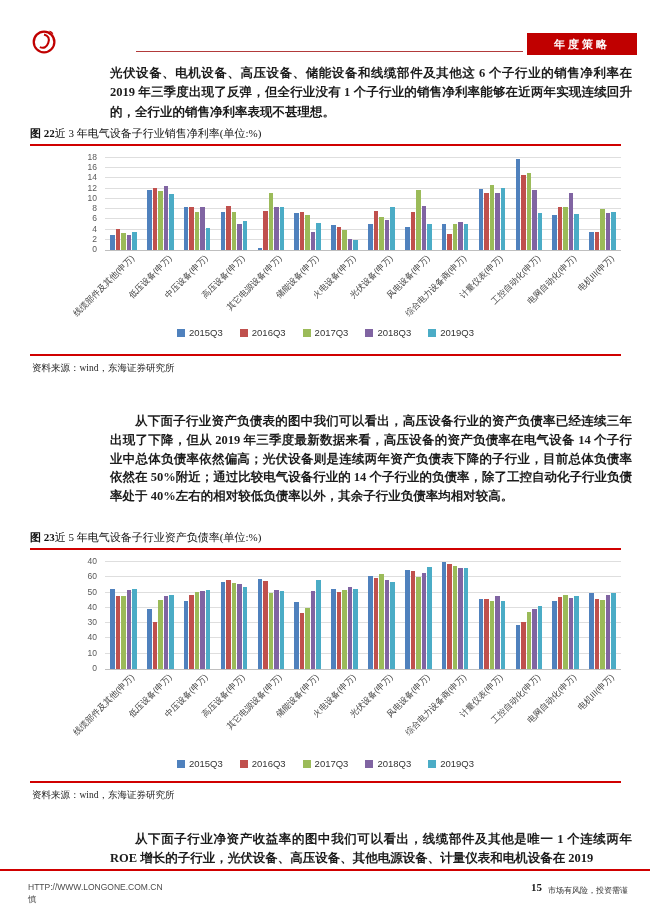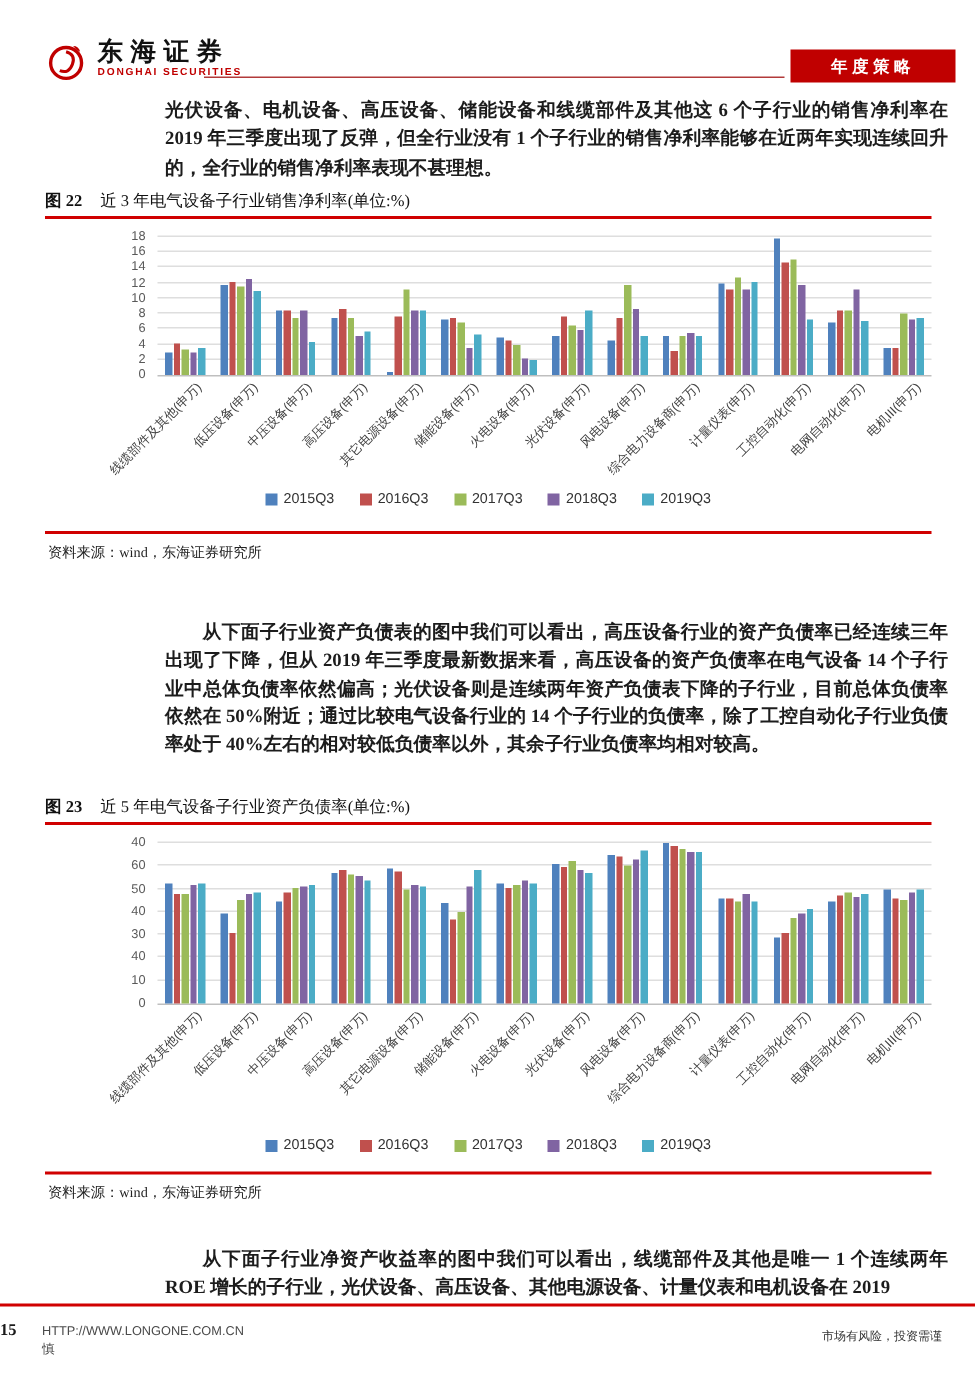--- a/index.html
+++ b/index.html
@@ -20,21 +20,21 @@
   .para { position:absolute; left:110px; width:522px; margin:0; font-size:12.5px; line-height:19.4px;
           color:#1c1c1c; text-align:justify; font-weight:700; }
   .para.indent { text-indent:2em; }
   #para1 { top:64px; }
   #para2 { top:412px; line-height:18.8px; }
   #para3 { top:830px; }
   
   .figure { position:absolute; left:30px; width:591px; }
   #fig22 { top:126px; }
   #fig23 { top:530px; }
-  .fig-title { display:flex; gap:12px; align-items:baseline; font-size:11px; color:#111; padding-bottom:3px; }
+  .fig-title { display:flex; align-items:baseline; font-size:11px; color:#111; padding-bottom:3px; }
   .fig-label { font-weight:bold; }
   .fig-rule { height:2px; background:#d00000; }
   .source { font-size:9.5px; color:#222; padding:6px 2px 0 2px; }
   
   .chart { padding-top:12px; }
   .chart-row { display:flex; }
   .y-axis { width:75px; flex:none; position:relative; }
   .y-tick-label { position:absolute; right:8px; font:8.5px "Liberation Sans",sans-serif; color:#595959; }
   .plot { flex:1; position:relative; border-bottom:1px solid #bfbfbf; }
   .gridline { position:absolute; left:0; right:0; height:1px; background:#dedede; }
@@ -45,37 +45,33 @@
   .x-label-anchor { position:absolute; top:2px; width:0; }
   .x-label { position:absolute; right:0; top:0; transform:rotate(-45deg); transform-origin:100% 0;
              white-space:nowrap; font:8.5px "Liberation Sans",sans-serif; color:#404040; }
   .legend { display:flex; justify-content:center; gap:17px; }
   .legend-item { display:flex; align-items:center; gap:4px; font:9.5px "Liberation Sans",sans-serif; color:#333; }
   .legend-swatch { width:8px; height:8px; flex:none; }
   
   .footer-rule { position:absolute; left:0; top:869px; width:650px; height:2px; background:#d00000; }
   .footer-url { position:absolute; left:28px; top:882px; font:8.5px "Liberation Sans",sans-serif; color:#4a4a4a; }
   .footer-wrap-char { position:absolute; left:28px; top:894px; font-size:8.5px; color:#4a4a4a; }
-  .footer-page { position:absolute; left:0; width:542px; top:881px; text-align:left;
+  .footer-page { position:absolute; left:0; width:542px; top:881px; text-align:right;
                  font-size:11px; font-weight:bold; color:#1a1a1a; }
   .footer-disclaimer { position:absolute; right:22px; top:885px; font-size:8px; color:#333; }
 </style>
 </head>
 <body>
 
 <div class="logo">
   <svg class="logo-icon" viewBox="0 0 32 32" aria-hidden="true">
     <circle cx="15" cy="17" r="11" fill="none" stroke="#c00000" stroke-width="2.4"></circle>
     <path d="M15 9 q7 2 4.5 9 q-2.5 7 -9 4.5" fill="none" stroke="#c00000" stroke-width="2.2"></path>
     <path d="M20 5 q4 0 5 4 q-3 -1 -5 -4z" fill="#c00000"></path>
   </svg>
-  <div>
-    <div class="brand-cn">东海证券</div>
-    <div class="brand-en">DONGHAI SECURITIES</div>
-  </div>
 </div>
 <div class="header-line"></div>
 <div class="badge">年度策略</div>
 
 <p class="para" id="para1">光伏设备、电机设备、高压设备、储能设备和线缆部件及其他这 6 个子行业的销售净利率在 2019 年三季度出现了反弹，但全行业没有 1 个子行业的销售净利率能够在近两年实现连续回升的，全行业的销售净利率表现不甚理想。</p>
 
 <section class="figure" id="fig22">
   <div class="fig-title">
     <span class="fig-label">图 22</span>
     <span>近 3 年电气设备子行业销售净利率(单位:%)</span>

